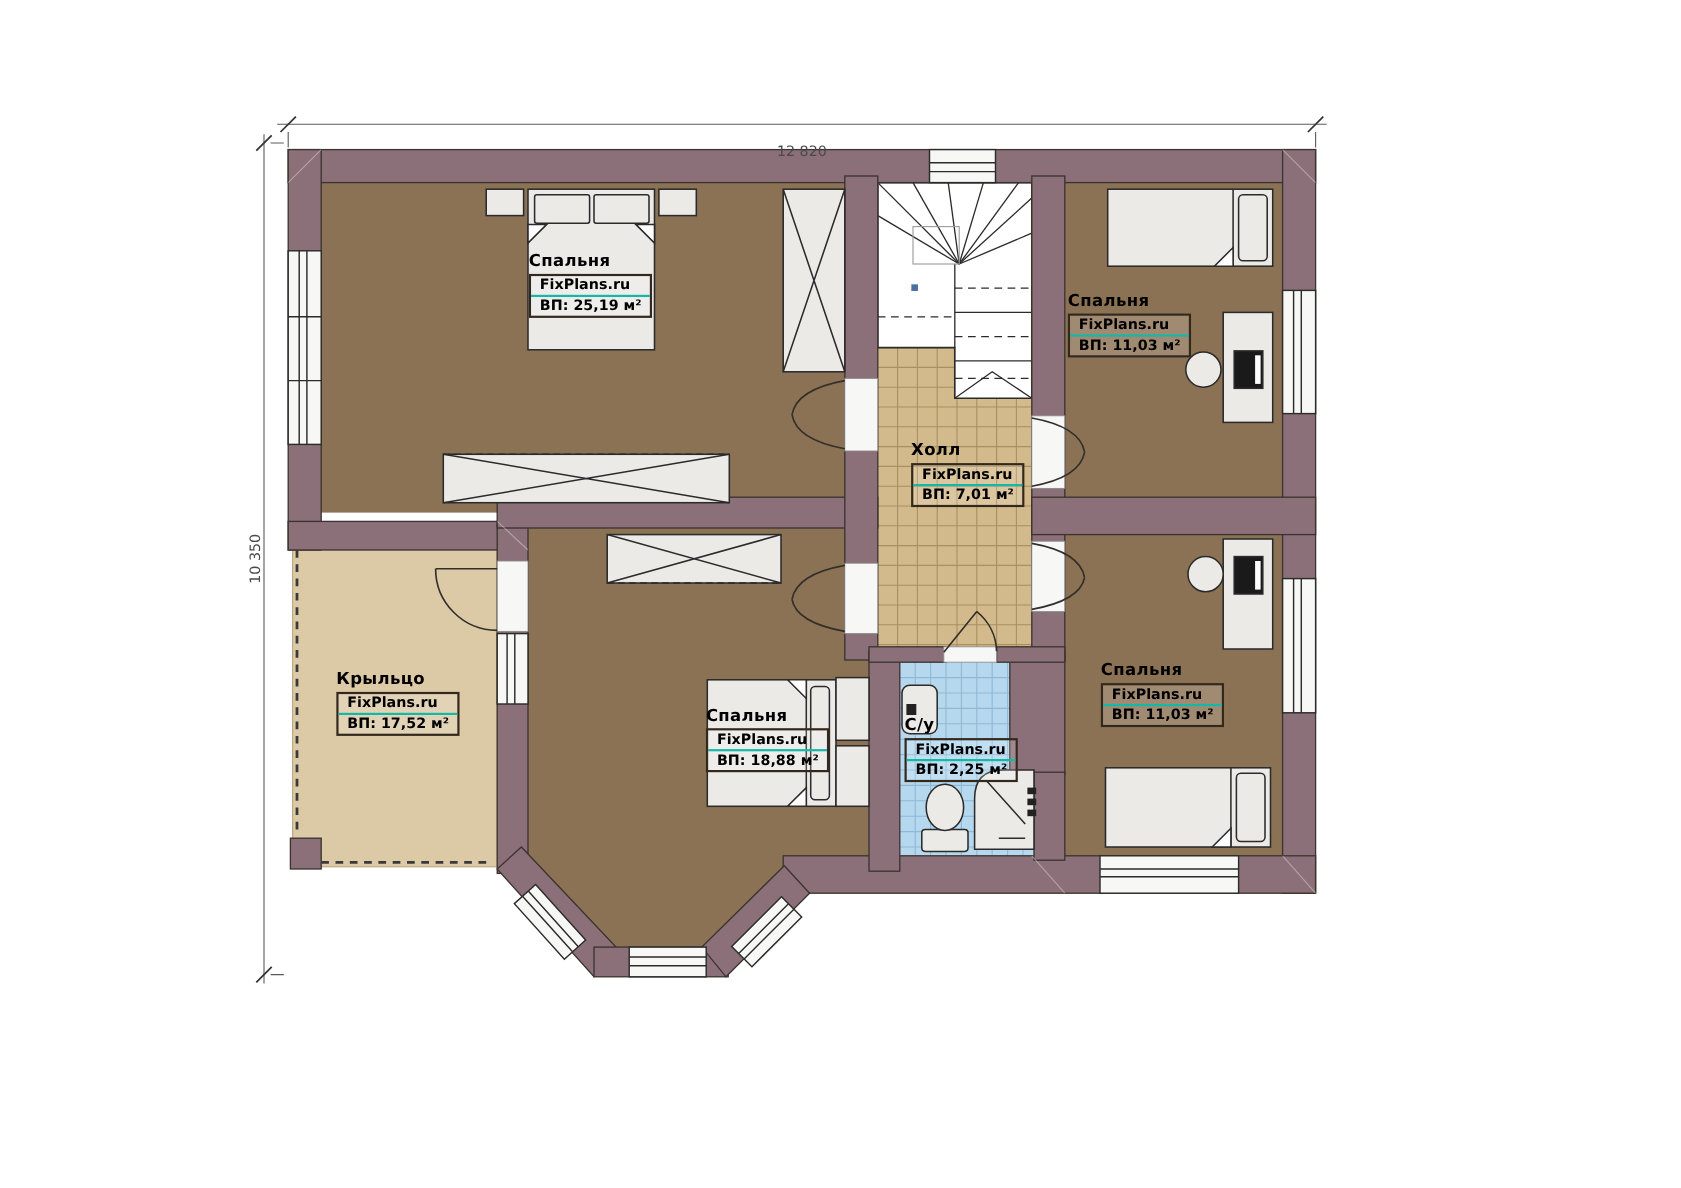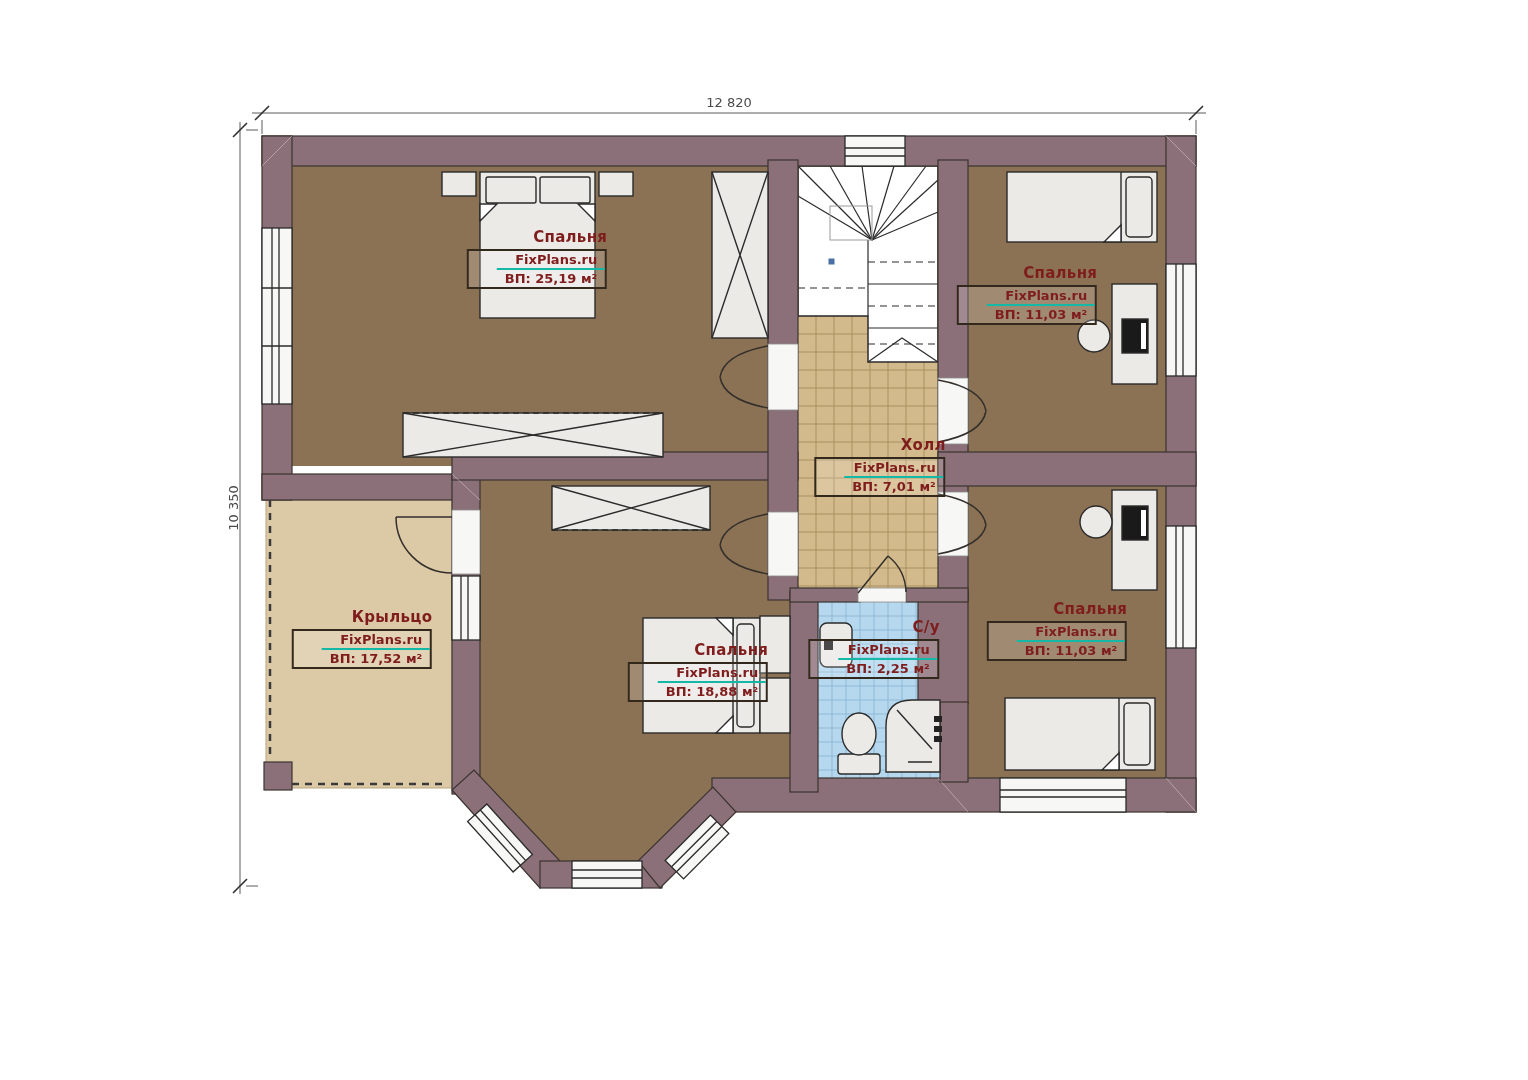--- a/index.html
+++ b/index.html
@@ -1,25 +1,25 @@
 <!DOCTYPE html>
 <html><head>
 <meta charset="utf-8">
 <style>
   html,body{margin:0;padding:0;background:#ffffff;}
   body{width:1528px;height:1080px;position:relative;font-family:"DejaVu Sans",sans-serif;overflow:hidden;}
   .plan-svg{position:absolute;left:0;top:0;}
-  .room-label{position:absolute;transform:translateX(-50%);text-align:right;color:#7f1d1d;z-index:5;}
+  .room-label{position:absolute;transform:translateX(-50%);text-align:left;color:#000000;z-index:5;}
   .room-title{font-weight:bold;font-size:15px;letter-spacing:.3px;margin-bottom:3px;white-space:nowrap;}
-  .info-box{display:inline-block;border:2px solid #32281c;background:rgba(255,255,255,.18);padding-left:28px;}
+  .info-box{display:inline-block;border:2px solid #32281c;background:rgba(255,255,255,.18);}
   .info-row{font-weight:bold;font-size:13px;padding:1px 8px;white-space:nowrap;}
   .info-row + .info-row{border-top:2px solid #14b8a6;}
   .dim-label{position:absolute;font-size:13px;color:#4a4a4a;z-index:5;white-space:nowrap;}
   .dim-label.vert{transform:translate(-50%,-50%) rotate(-90deg);}
-  .dim-label.horiz{transform:translateX(-50%);}
+  .dim-label.horiz{transform:translateX(-50%);margin-top:36px;}
 </style>
 </head>
 <body>
 
 <svg class="plan-svg" width="1528" height="1080" viewBox="0 0 1528 1080">
 
   <g>
     <rect x="278" y="148" width="504" height="318" fill="#8c7254"></rect>
     <rect x="948" y="148" width="236" height="320" fill="#8c7254"></rect>
     <rect x="948" y="458" width="236" height="336" fill="#8c7254"></rect>
@@ -238,21 +238,21 @@
 </div>
 
 <div class="room-label" style="left:1027px;top:264px;">
   <div class="room-title">Спальня</div>
   <div class="info-box">
     <div class="info-row">FixPlans.ru</div>
     <div class="info-row">ВП: 11,03 м²</div>
   </div>
 </div>
 
-<div class="room-label" style="left:880px;top:436px;">
+<div class="room-label" style="left:880px;top:400px;">
   <div class="room-title">Холл</div>
   <div class="info-box">
     <div class="info-row">FixPlans.ru</div>
     <div class="info-row">ВП: 7,01 м²</div>
   </div>
 </div>
 
 <div class="room-label" style="left:362px;top:608px;">
   <div class="room-title">Крыльцо</div>
   <div class="info-box">
@@ -262,21 +262,21 @@
 </div>
 
 <div class="room-label" style="left:698px;top:641px;">
   <div class="room-title">Спальня</div>
   <div class="info-box">
     <div class="info-row">FixPlans.ru</div>
     <div class="info-row">ВП: 18,88 м²</div>
   </div>
 </div>
 
-<div class="room-label" style="left:874px;top:618px;">
+<div class="room-label" style="left:874px;top:650px;">
   <div class="room-title">С/у</div>
   <div class="info-box">
     <div class="info-row">FixPlans.ru</div>
     <div class="info-row">ВП: 2,25 м²</div>
   </div>
 </div>
 
 <div class="room-label" style="left:1057px;top:600px;">
   <div class="room-title">Спальня</div>
   <div class="info-box">

